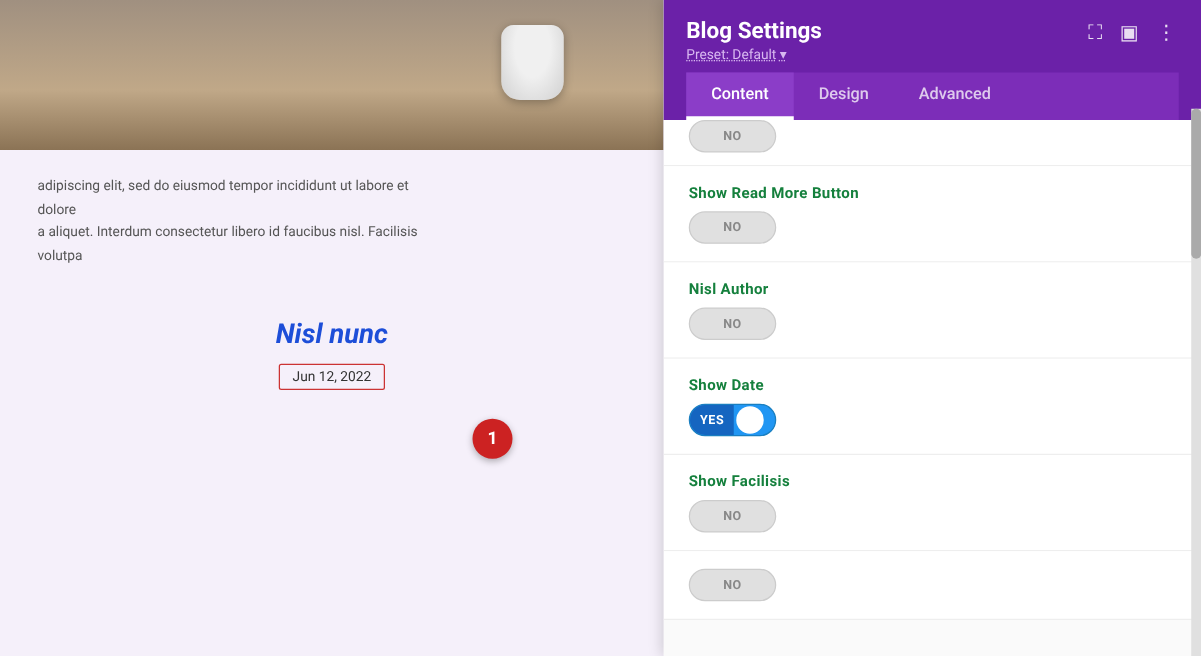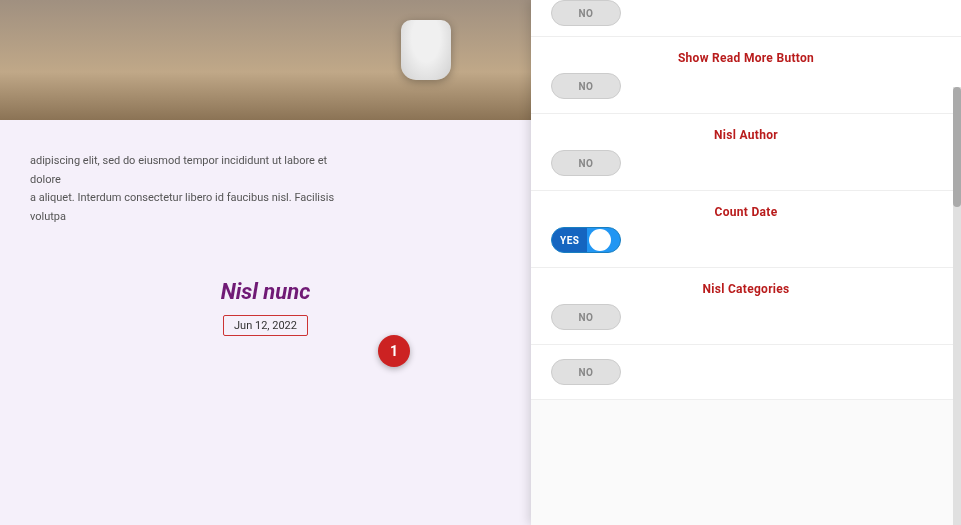--- a/index.html
+++ b/index.html
@@ -46,36 +46,36 @@
       content: '';
       position: absolute;
       top: 20px; right: 80px;
       width: 50px; height: 60px;
       background: radial-gradient(ellipse at 50% 30%, #f0f0f0 40%, #d0d0d0 100%);
       border-radius: 10px 10px 15px 15px;
       box-shadow: 0 2px 8px rgba(0,0,0,0.3);
     }
 
     .preview-body-text {
-      padding: 32px 30px;
+      padding: 20px 30px;
       font-size: 11px;
       color: #555;
       line-height: 1.7;
       max-width: 380px;
     }
 
     .preview-post-card {
       padding: 20px 30px;
       text-align: center;
     }
 
     .preview-post-title {
       font-size: 22px;
       font-weight: 700;
-      color: #701a75;
+      color: #1d4ed8;
       margin-bottom: 10px;
       font-style: italic;
     }
 
     .preview-post-date {
       display: inline-block;
       border: 1.5px solid #cc3333;
       color: #333;
       font-size: 11px;
       padding: 3px 10px;
@@ -203,24 +203,23 @@
       background: white;
     }
 
     .setting-row:first-child {
       border-top: 1px solid #eee;
     }
 
     .setting-label {
       font-size: 12px;
       font-weight: 700;
-      color: #b91c1c;
+      color: #15803d;
       margin-bottom: 8px;
       letter-spacing: 0.3px;
-      text-align: center;
     }
 
     
     .toggle-container {
       display: inline-flex;
       align-items: center;
     }
 
     .toggle-switch {
       display: inline-flex;
@@ -343,20 +342,42 @@
     <div class="preview-post-date">Jun 12, 2022</div>
   </div>
 </div>
 
 <div class="annotation-circle">
   <span>1</span>
 </div>
 
 <div class="settings-panel">
 
+  <div class="panel-header">
+    <div class="panel-header-top">
+      <div>
+        <div class="panel-title">Blog Settings</div>
+        <div class="panel-preset">
+          <span>Preset: Default</span>
+          <span>▾</span>
+        </div>
+      </div>
+      <div class="panel-header-icons">
+        <span class="header-icon">⛶</span>
+        <span class="header-icon">▣</span>
+        <span class="header-icon">⋮</span>
+      </div>
+    </div>
+
+    <div class="panel-tabs">
+      <div class="panel-tab active">Content</div>
+      <div class="panel-tab">Design</div>
+      <div class="panel-tab">Advanced</div>
+    </div>
+  </div>
 
   <div class="panel-content">
 
     <div class="partial-row">
       <div class="partial-toggle">
         <span class="partial-toggle-label">NO</span>
       </div>
     </div>
 
     <div class="setting-row">
@@ -371,33 +392,33 @@
     <div class="setting-row">
       <div class="setting-label">Nisl Author</div>
       <div class="toggle-container">
         <div class="toggle-switch off">
           <span class="toggle-label-no">NO</span>
         </div>
       </div>
     </div>
 
     <div class="setting-row">
-      <div class="setting-label">Count Date</div>
+      <div class="setting-label">Show Date</div>
       <div class="toggle-container">
         <div class="toggle-switch on">
           <div class="toggle-yes">
             <span class="toggle-yes-label">YES</span>
             <div class="toggle-yes-knob"></div>
           </div>
         </div>
       </div>
     </div>
 
     <div class="setting-row">
-      <div class="setting-label">Nisl Categories</div>
+      <div class="setting-label">Show Facilisis</div>
       <div class="toggle-container">
         <div class="toggle-switch off">
           <span class="toggle-label-no">NO</span>
         </div>
       </div>
     </div>
 
     <div class="setting-row">
       <div class="toggle-container">
         <div class="toggle-switch off">

